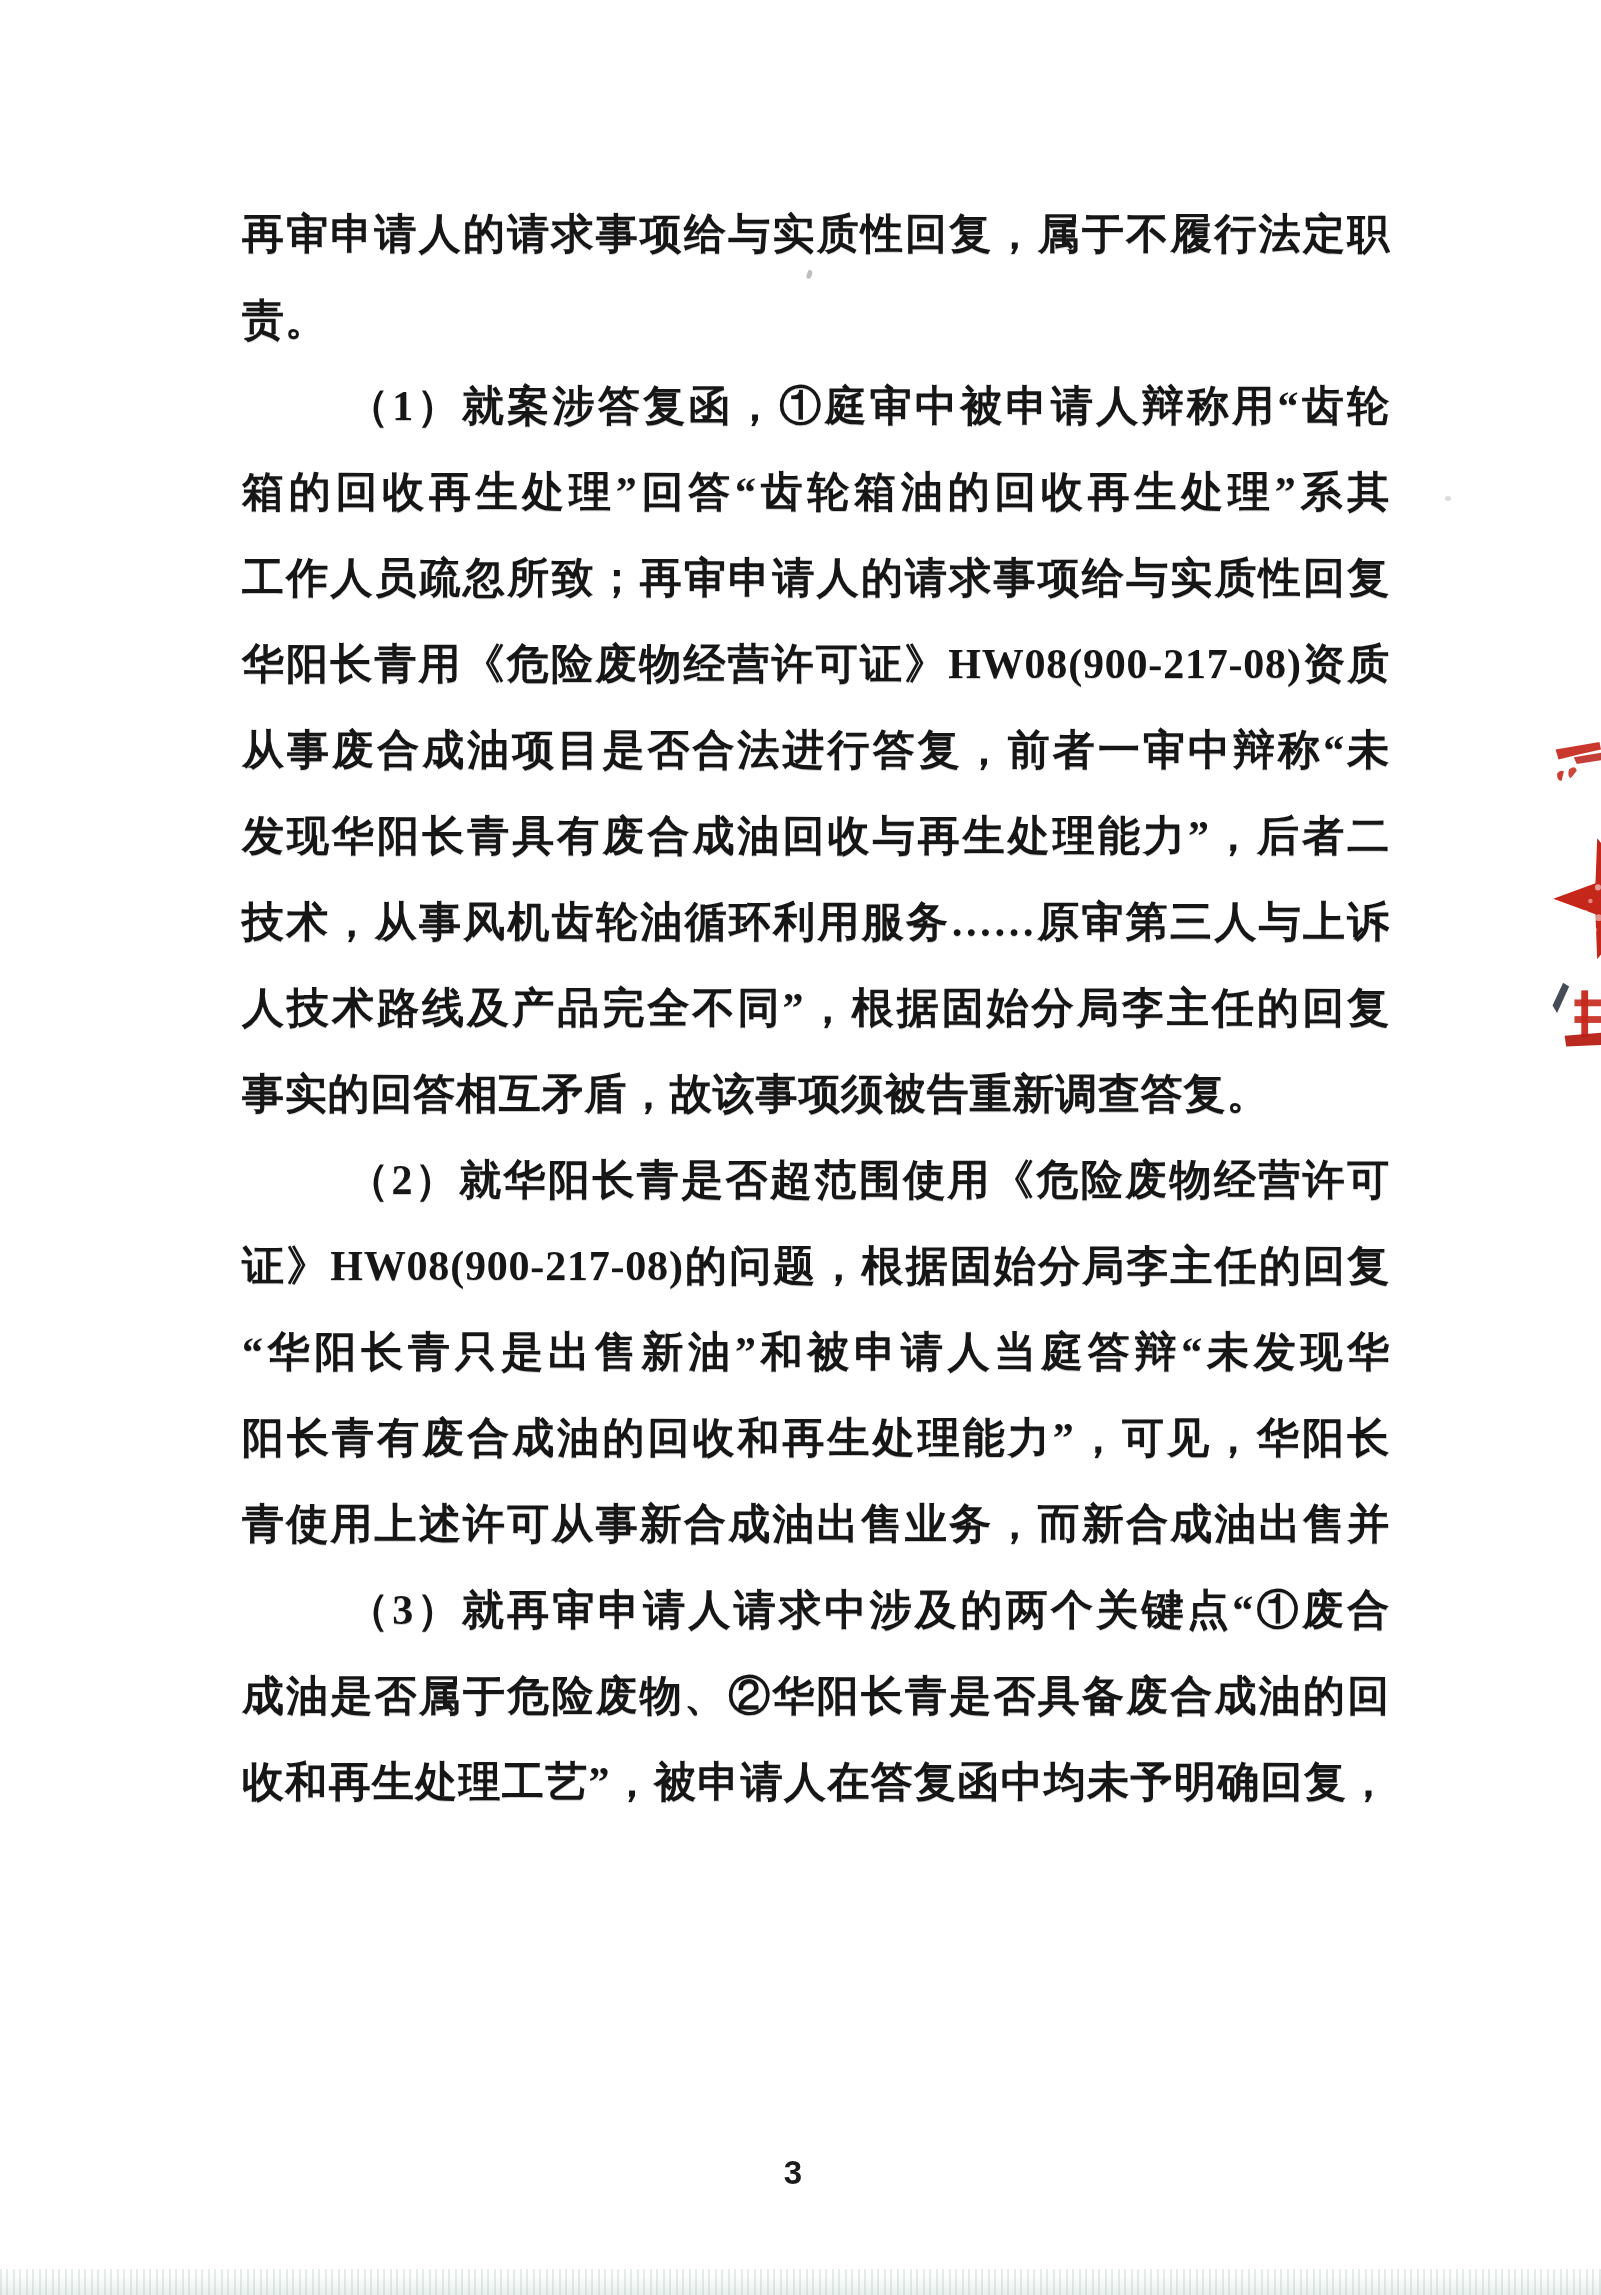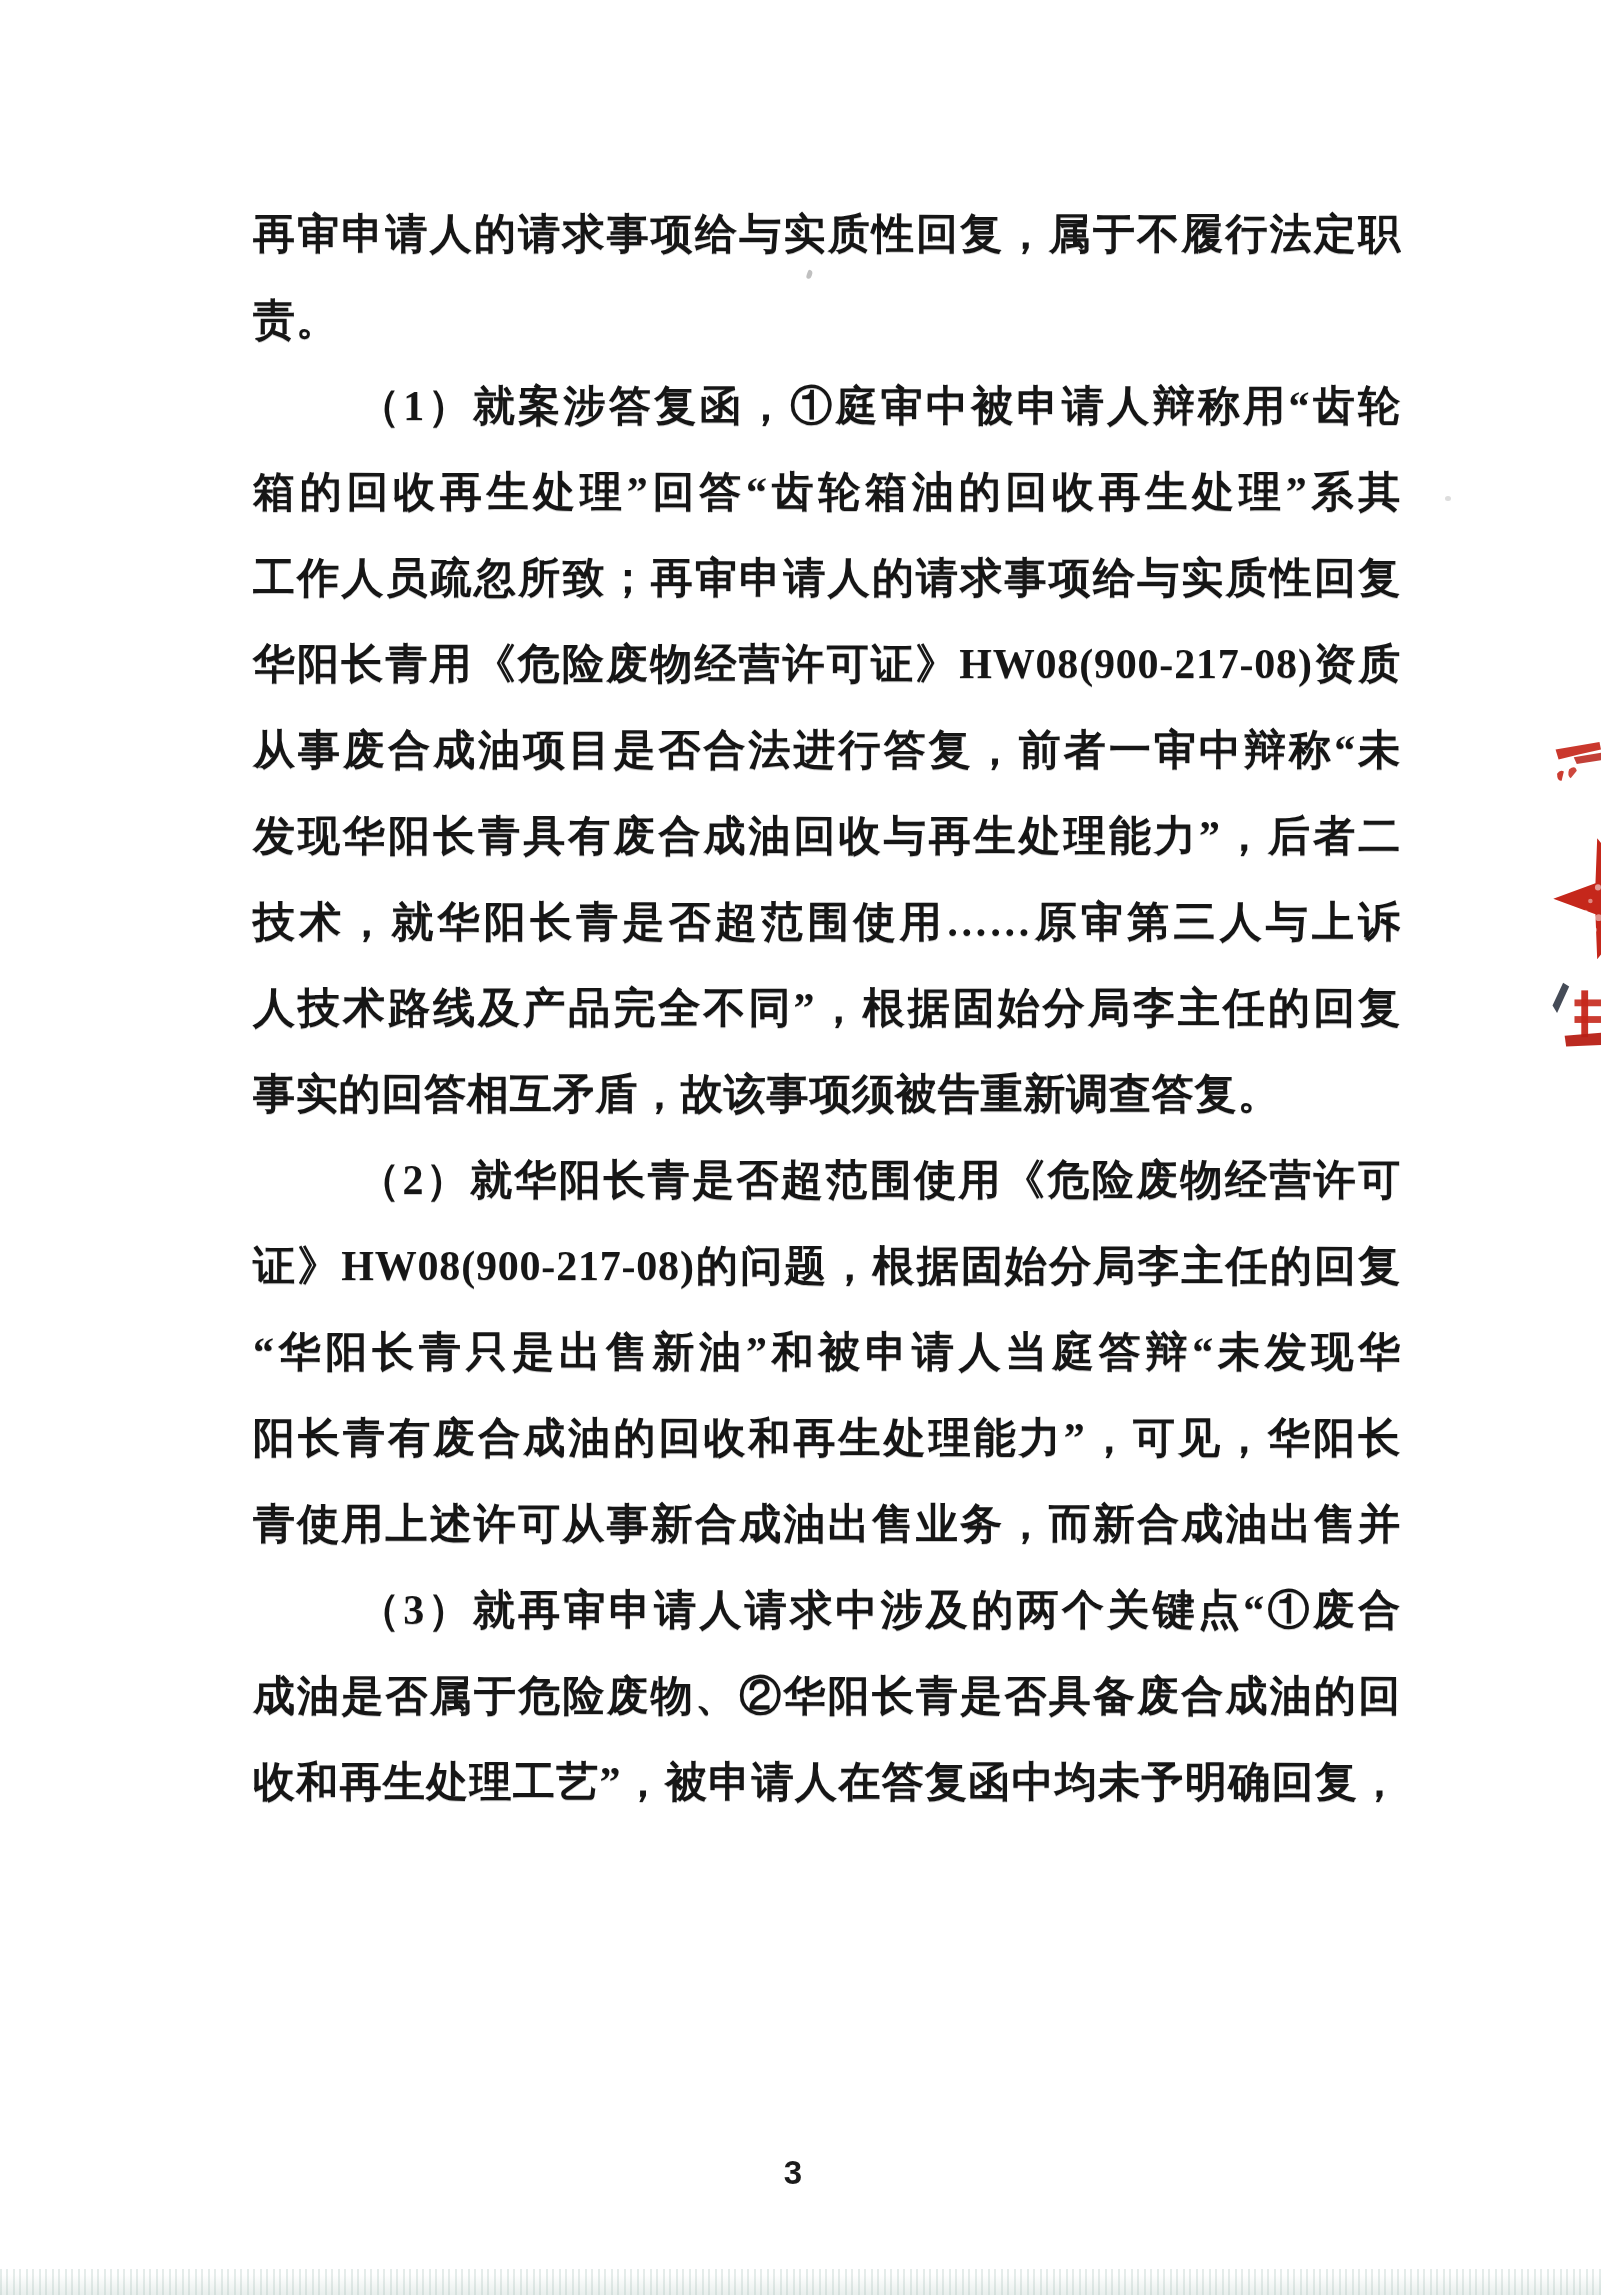--- a/index.html
+++ b/index.html
@@ -15,21 +15,21 @@
     font-family: "Liberation Serif", serif;
   }
   .page {
     position: absolute;
     inset: 0;
     background: #ffffff;
   }
   
   .text-block {
     position: absolute;
-    left: 253px;
+    left: 242px;
     top: 191px;
     width: 1148px;
   }
   .line {
     height: 86px;
     line-height: 86px;
     font-size: 42px;
     font-weight: 600;
     color: #161616;
     letter-spacing: 0.8px;
@@ -97,21 +97,21 @@
 
   <div class="text-block" id="lines-container">
       <div class="line fill">再审申请人的请求事项给与实质性回复，属于不履行法定职</div>
       <div class="line">责。</div>
       <div class="line fill indent">（1）就案涉答复函，①庭审中被申请人辩称用“齿轮</div>
       <div class="line fill">箱的回收再生处理”回答“齿轮箱油的回收再生处理”系其</div>
       <div class="line fill">工作人员疏忽所致；再审申请人的请求事项给与实质性回复</div>
       <div class="line fill">华阳长青用《危险废物经营许可证》HW08(900-217-08)资质</div>
       <div class="line fill">从事废合成油项目是否合法进行答复，前者一审中辩称“未</div>
       <div class="line fill">发现华阳长青具有废合成油回收与再生处理能力”，后者二</div>
-      <div class="line fill">技术，就华阳长青是否超范围使用……原审第三人与上诉</div>
+      <div class="line fill">技术，从事风机齿轮油循环利用服务……原审第三人与上诉</div>
       <div class="line fill">人技术路线及产品完全不同”，根据固始分局李主任的回复</div>
       <div class="line">事实的回答相互矛盾，故该事项须被告重新调查答复。</div>
       <div class="line fill indent">（2）就华阳长青是否超范围使用《危险废物经营许可</div>
       <div class="line fill">证》HW08(900-217-08)的问题，根据固始分局李主任的回复</div>
       <div class="line fill">“华阳长青只是出售新油”和被申请人当庭答辩“未发现华</div>
       <div class="line fill">阳长青有废合成油的回收和再生处理能力”，可见，华阳长</div>
       <div class="line fill">青使用上述许可从事新合成油出售业务，而新合成油出售并</div>
       <div class="line fill indent">（3）就再审申请人请求中涉及的两个关键点“①废合</div>
       <div class="line fill">成油是否属于危险废物、②华阳长青是否具备废合成油的回</div>
       <div class="line fill">收和再生处理工艺”，被申请人在答复函中均未予明确回复，</div>

